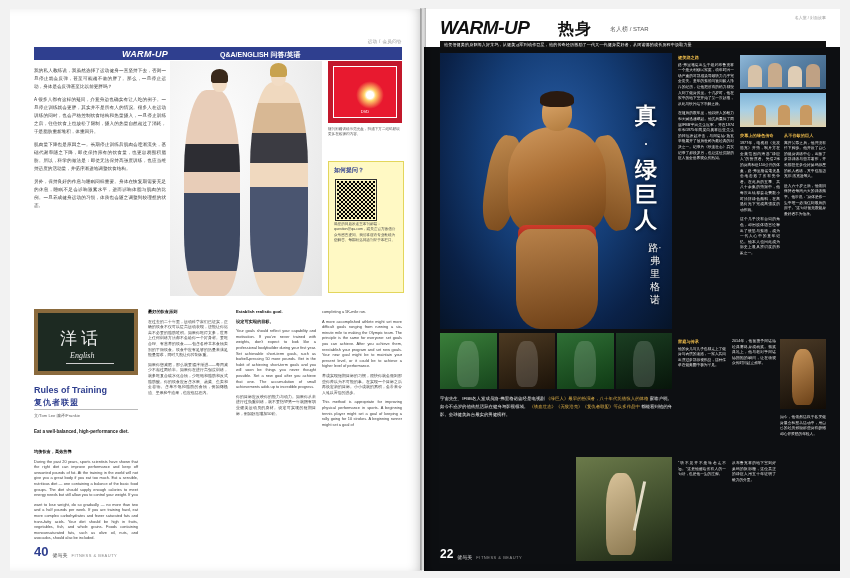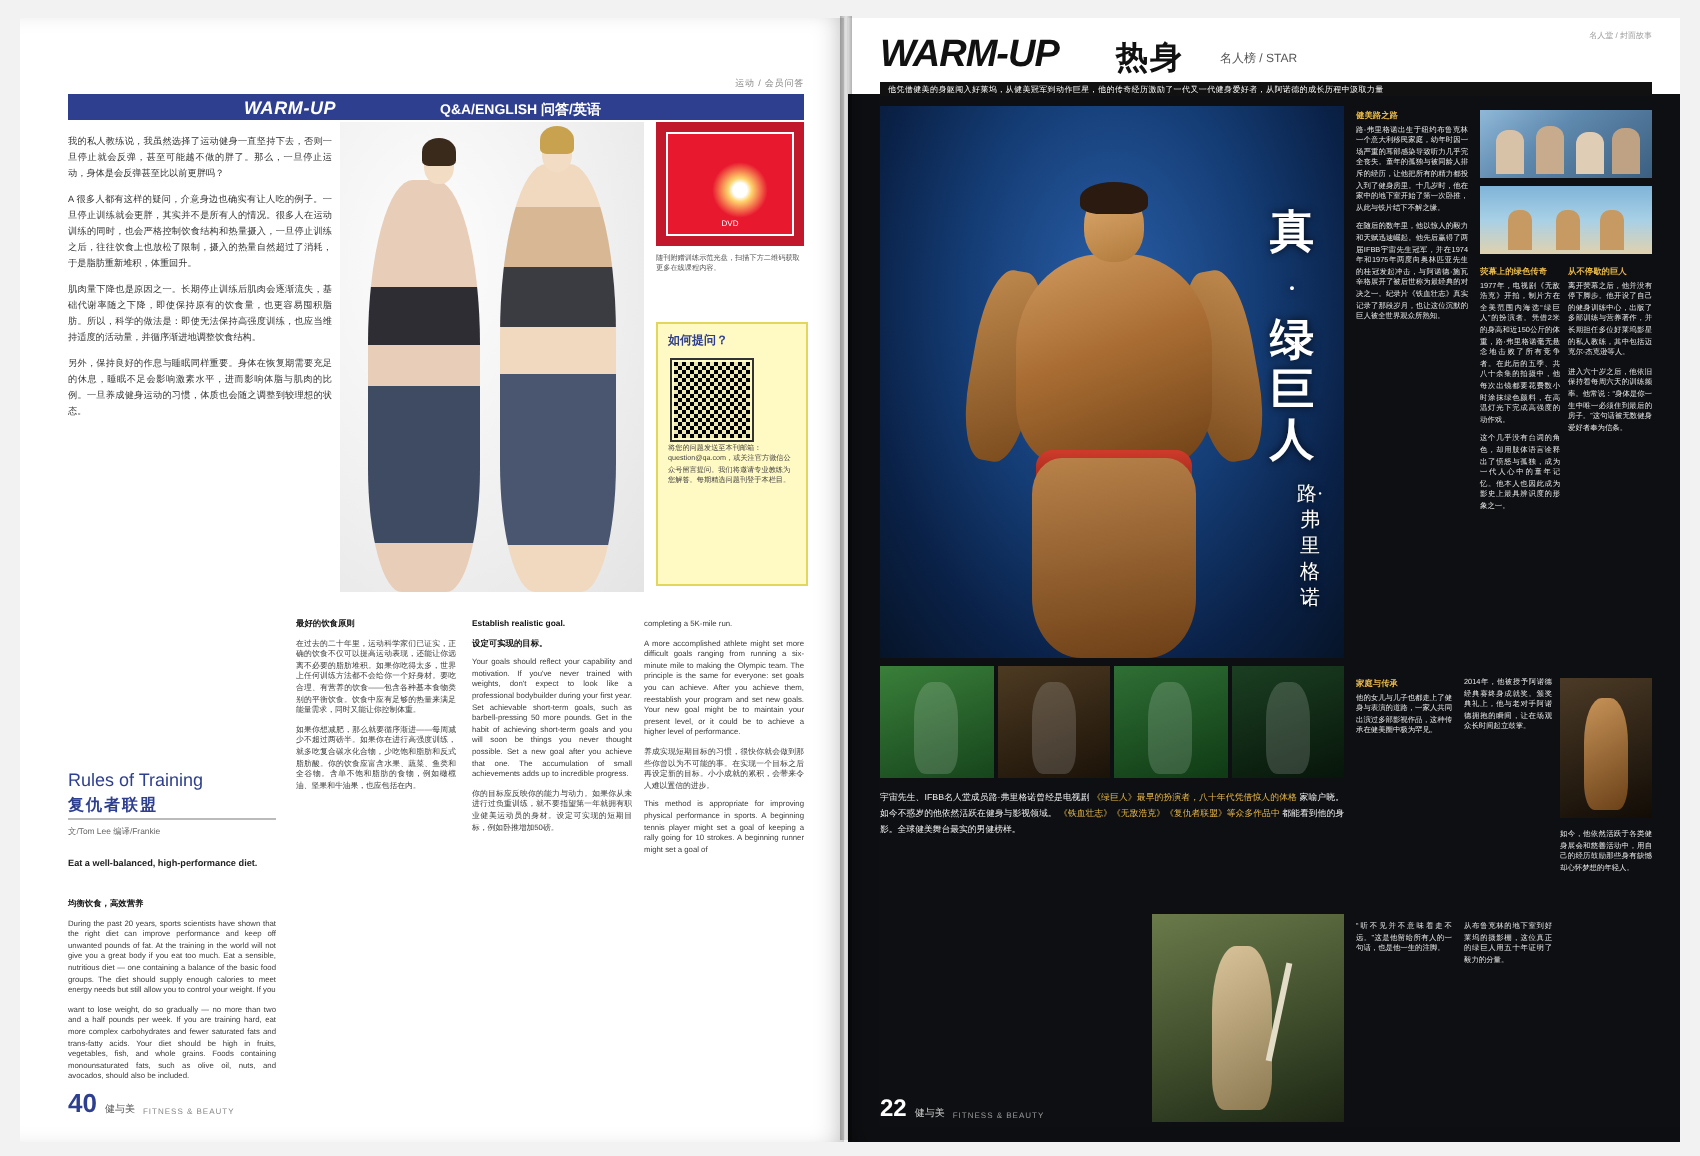--- a/index.html
+++ b/index.html
@@ -228,21 +228,21 @@
     position: absolute;
     left: 28px; top: 50px;
     width: 48px; height: 1px;
     background: #cfcfcf;
   }
 
   .l-title-en {
     position: absolute;
     left: 24px; top: 376px;
     font-size: 9px;
-    font-weight: normal;
+    font-weight: bold;
     color: #2f3f8f;
   }
   .l-title-cn {
     position: absolute;
     left: 24px; top: 388px;
     font-size: 8px;
     font-weight: bold;
     color: #2f3f8f;
     letter-spacing: 1px;
   }
@@ -629,20 +629,25 @@
       </div>
     </div>
     <div class="dvd-caption">随刊附赠训练示范光盘，扫描下方二维码获取更多在线课程内容。</div>
 
     <div class="qr-panel">
       <div class="qr-title">如何提问？</div>
       <div class="qr-code"></div>
       <div class="qr-text">将您的问题发送至本刊邮箱：question@qa.com，或关注官方微信公众号留言提问。我们将邀请专业教练为您解答。每期精选问题刊登于本栏目。</div>
     </div>
 
+    <div class="blackboard">
+      <div class="bb-cn">洋话</div>
+      <div class="bb-en">English</div>
+      <div class="bb-underline"></div>
+    </div>
 
     <div class="l-title-en">Rules of Training</div>
     <div class="l-title-cn">复仇者联盟</div>
     <div class="l-rule"></div>
     <div class="l-sub">文/Tom Lee 编译/Frankie</div>
     <div class="l-boldline">Eat a well-balanced, high-performance diet.</div>
 
     <div class="col col1">
       <p class="sub-h">均衡饮食，高效营养</p>
       <p>During the past 20 years, sports scientists have shown that the right diet can improve performance and keep off unwanted pounds of fat. At the training in the world will not give you a great body if you eat too much. Eat a sensible, nutritious diet — one containing a balance of the basic food groups. The diet should supply enough calories to meet energy needs but still allow you to control your weight. If you</p>

